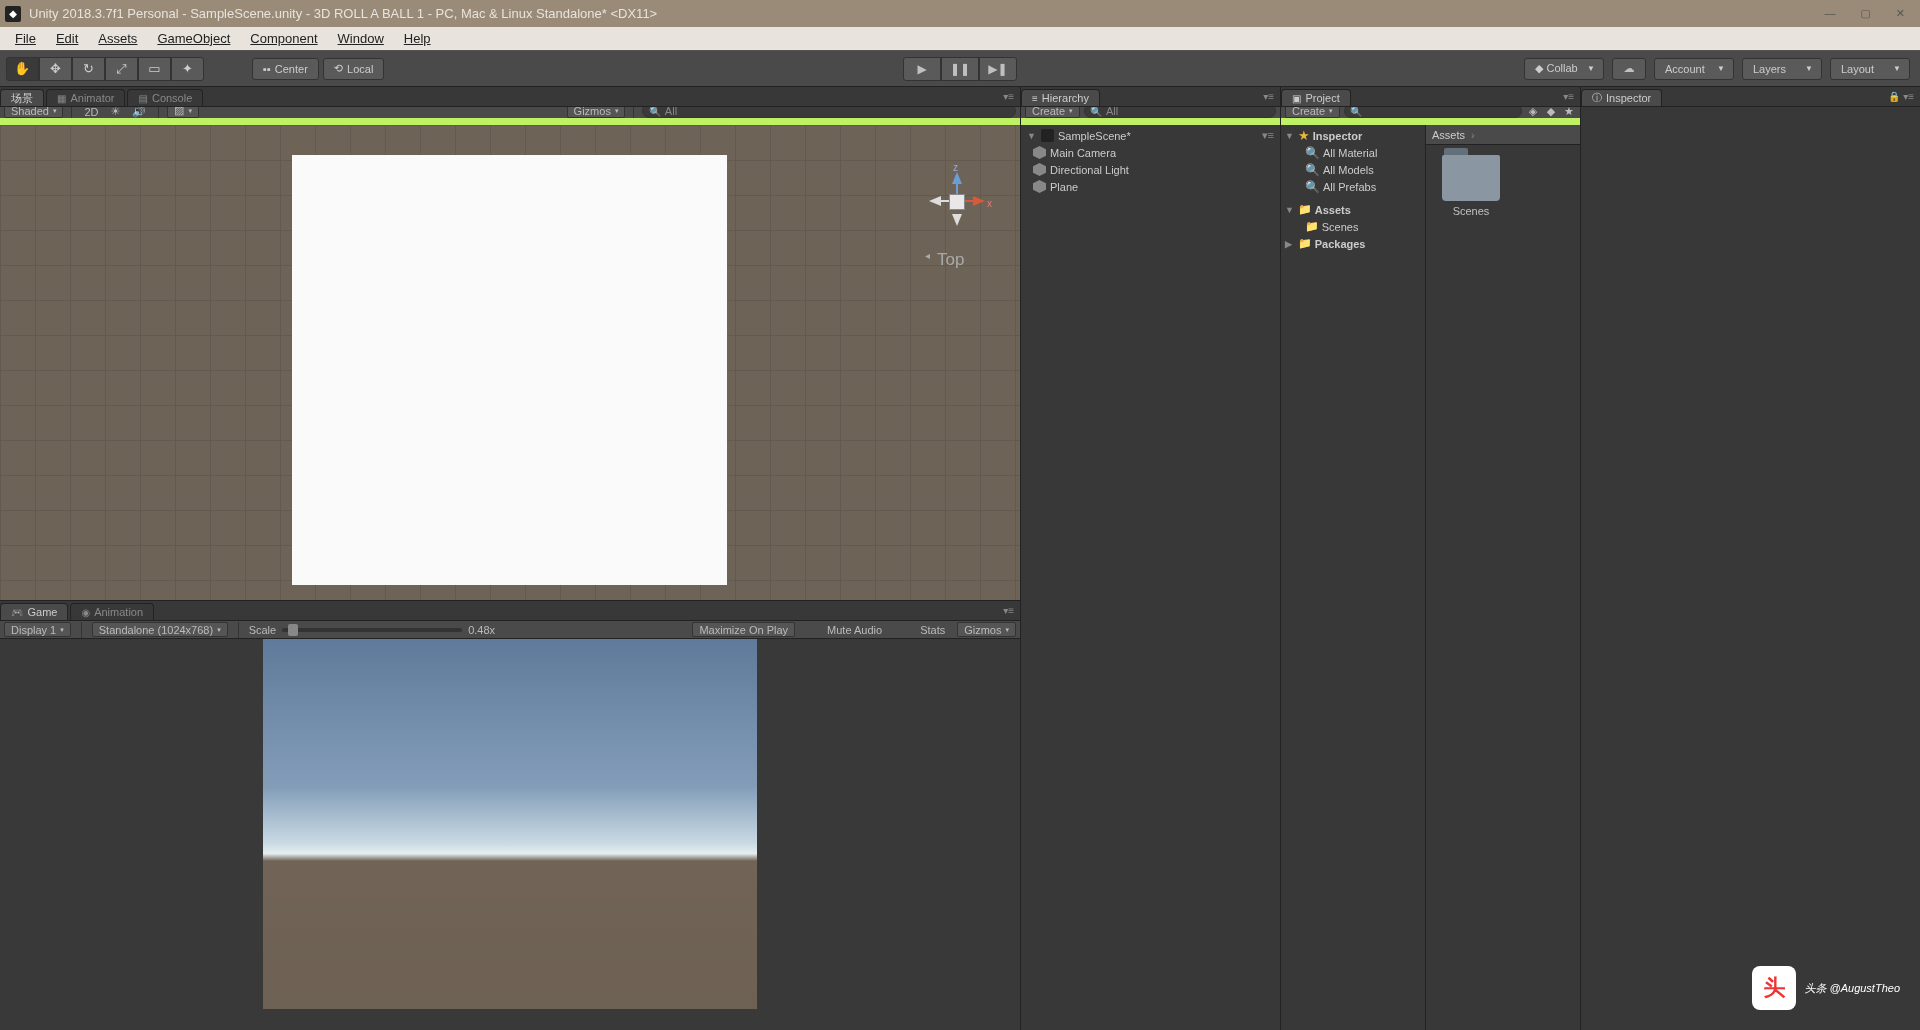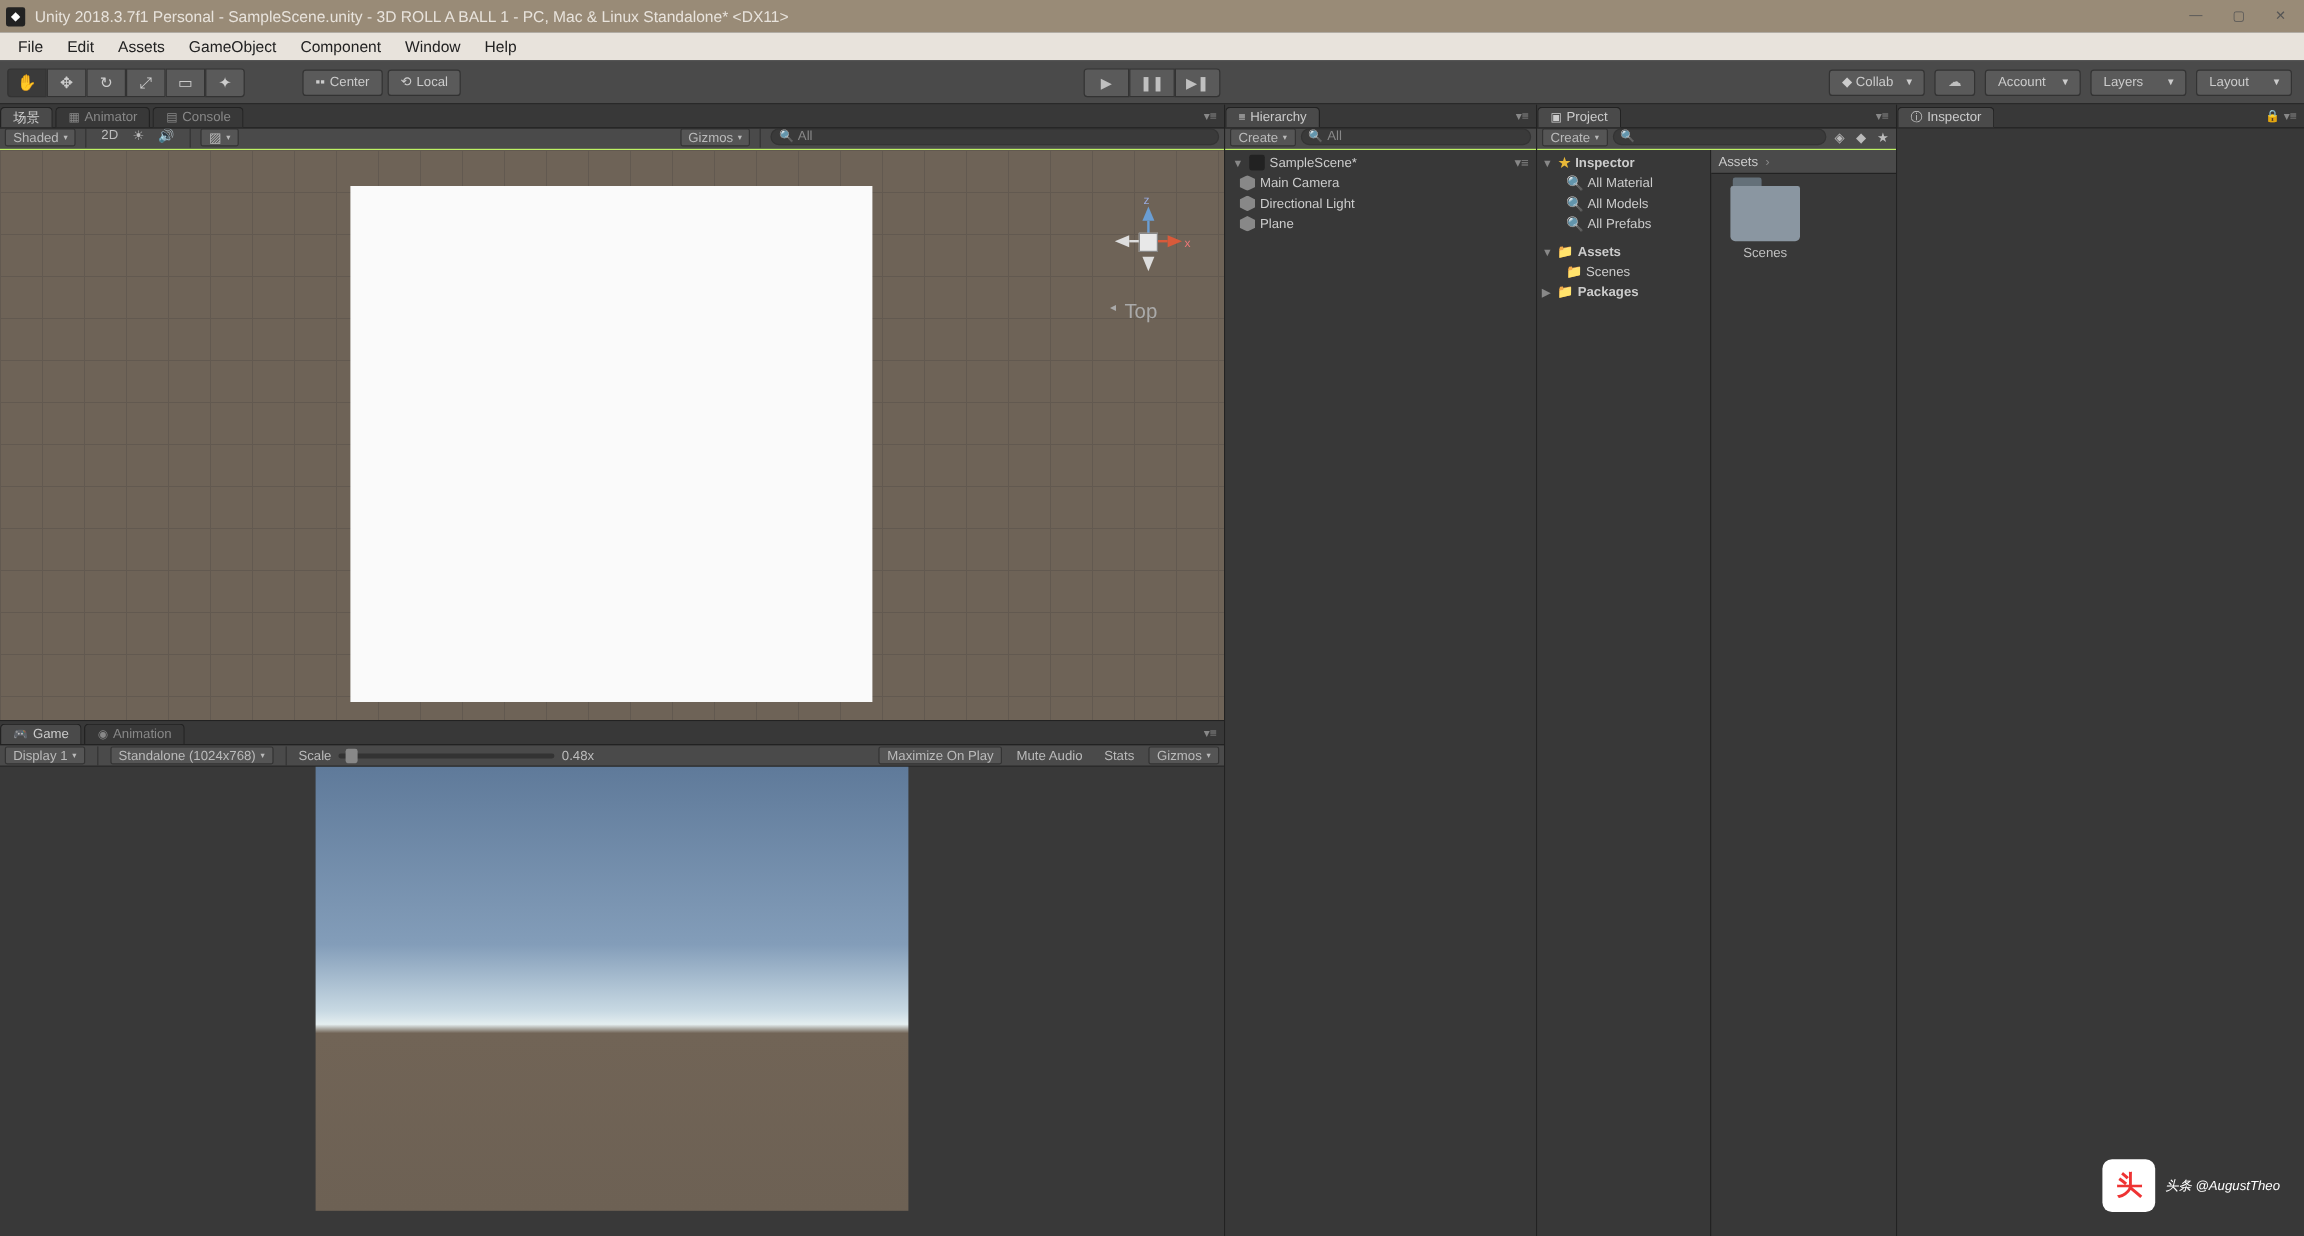--- a/index.html
+++ b/index.html
@@ -6,21 +6,21 @@
 body { width: 1920px; height: 1030px; background: #383838; color: #c0c0c0; overflow: hidden; position: relative; }
 
 
 .titlebar { height: 27px; background: #998b77; display: flex; align-items: center; padding: 0 5px; color: #ddd; }
 .titlebar .unity-logo { width: 16px; height: 16px; background: #222; border-radius: 2px; margin-right: 8px; display:flex;align-items:center;justify-content:center;color:#fff;font-size:10px; }
 .titlebar .title-text { flex: 1; font-size: 13px; color: #e8e3dc; }
 .titlebar .win-controls { display: flex; gap: 25px; margin-right: 10px; color: #555; font-size: 14px; }
 .titlebar .win-controls span { cursor: pointer; }
 
 
-.menubar { height: 24px; background: #e8e3dc; display: flex; align-items: center; padding: 0 5px; color: #222; border-bottom: 1px solid #555; }
+.menubar { height: 24px; background: #e8e3dc; display: flex; align-items: center; padding: 0 5px; color: #222; border-bottom: 1px solid #555; text-decoration: underline; }
 .menubar .menu-item { padding: 3px 10px; cursor: pointer; font-size: 13px; }
 
 
 .toolbar { height: 36px; background: #4a4a4a; border-bottom: 1px solid #222; display: flex; align-items: center; padding: 0 6px; gap: 4px; position: relative; }
 .tool-group { display: flex; gap: 0; }
 .tool-btn { width: 33px; height: 24px; background: #5a5a5a; border: 1px solid #333; display:flex;align-items:center;justify-content:center; cursor:pointer; color:#ccc; font-size:13px; }
 .tool-btn.active { background: #3a3a3a; }
 .tool-btn:first-child { border-radius: 3px 0 0 3px; }
 .tool-btn:last-child { border-radius: 0 3px 3px 0; }
 .pill-btn { height: 22px; padding: 0 10px; background: #5a5a5a; border: 1px solid #333; border-radius: 3px; display:flex;align-items:center; gap:4px; cursor:pointer; font-size:11px; color:#ccc; }
@@ -41,21 +41,21 @@
 .insp-col { flex: 1; display: flex; flex-direction: column; border-left: 1px solid #222; }
 
 
 .panel-tabs { height: 20px; background: #383838; display: flex; align-items: stretch; position: relative; border-bottom: 1px solid #222; }
 .panel-tab { padding: 0 10px; background: #4a4a4a; border: 1px solid #222; border-bottom: none; display:flex;align-items:center; gap:4px; cursor:pointer; color:#ccc; border-radius: 4px 4px 0 0; margin-right:2px; margin-top:2px; }
 .panel-tab.inactive { background: #383838; color:#888; }
 .panel-tab .tab-icon { font-size:10px; }
 .panel-menu { margin-left:auto; padding:0 6px; display:flex; align-items:center; gap:4px; cursor:pointer; font-size:10px; color:#888; }
 
 
-.sub-toolbar { height: 18px; background: #4a4a4a; border-bottom: 1px solid #bef264; display:flex; align-items:flex-start; padding:0 4px; gap:4px; font-size:11px; color:#bbb; }
+.sub-toolbar { height: 18px; background: #4a4a4a; border-bottom: 7px solid #bef264; display:flex; align-items:flex-end; padding:0 4px; gap:4px; font-size:11px; color:#bbb; }
 .sub-dropdown { padding:0 6px; background:#555; border:1px solid #333; height:15px; display:flex;align-items:center; gap:4px; border-radius:2px; cursor:pointer; }
 .sub-dropdown .arr { font-size:7px; }
 .sub-toggle { padding:0 4px; cursor:pointer; }
 .search-input { flex:1; height:14px; background:#3a3a3a; border:1px solid #333; border-radius:7px; padding:0 6px; color:#888; font-size:10px; display:flex;align-items:center; gap:3px; }
 
 
 .scene-view { flex: 1; background: #6e6357; position: relative; overflow:hidden; }
 .scene-grid { position:absolute; inset:0; background-image: linear-gradient(#625950 1px, transparent 1px), linear-gradient(90deg, #625950 1px, transparent 1px); background-size: 35px 35px; }
 .white-plane { position:absolute; left:292px; top:30px; width:435px; height:430px; background:#fafafa; }
 .gizmo { position:absolute; right:25px; top:25px; width:80px; height:120px; }
@@ -71,21 +71,21 @@
 .gizmo-arrow-d { position:absolute; left:37px; top:64px; width:0; height:0; border-left:5px solid transparent; border-right:5px solid transparent; border-top:12px solid #ddd; }
 .gizmo-top-label { position:absolute; left:22px; top:100px; color:#aaa; font-size:17px; }
 .gizmo-top-arr { position:absolute; left:10px; top:100px; color:#aaa; font-size:10px; }
 
 
 .game-panel { height: 430px; border-top: 1px solid #222; display:flex; flex-direction:column; }
 .game-toolbar { height: 18px; background:#4a4a4a; border-bottom:1px solid #222; display:flex; align-items:center; padding:0 4px; gap:6px; font-size:11px; color:#bbb; }
 .game-view { flex:1; background:#393939; position:relative; display:flex; align-items:flex-start; justify-content:center; }
 .game-render { width:494px; height:370px; background: linear-gradient(to bottom, #5f7a9a 0%, #839db9 40%, #c8d9e3 55%, #e4eef0 58%, #716456 60%, #6d6154 100%); }
 .game-toggle-btn { padding:0 6px; height:15px; display:flex; align-items:center; background:#555; border:1px solid #333; cursor:pointer; border-radius:2px; }
-.game-toggle-plain { padding:0 6px; cursor:pointer; }
+.game-toggle-plain { padding:0 6px; cursor:pointer;margin-left:20px; }
 
 
 .hier-content { flex:1; background:#383838; padding:2px 0; }
 .hier-row { display:flex; align-items:center; height:17px; padding-left:6px; gap:4px; cursor:pointer; font-size:12px; color:#ccc; }
 .hier-row.child { padding-left:12px; }
 .hier-arrow { width:10px; font-size:9px; color:#888; }
 .cube-ico { width:13px; height:13px; background:#888; clip-path: polygon(50% 0, 100% 25%, 100% 75%, 50% 100%, 0 75%, 0 25%); }
 .unity-ico { width:13px; height:13px; background:#222; border-radius:2px; }
 
 

